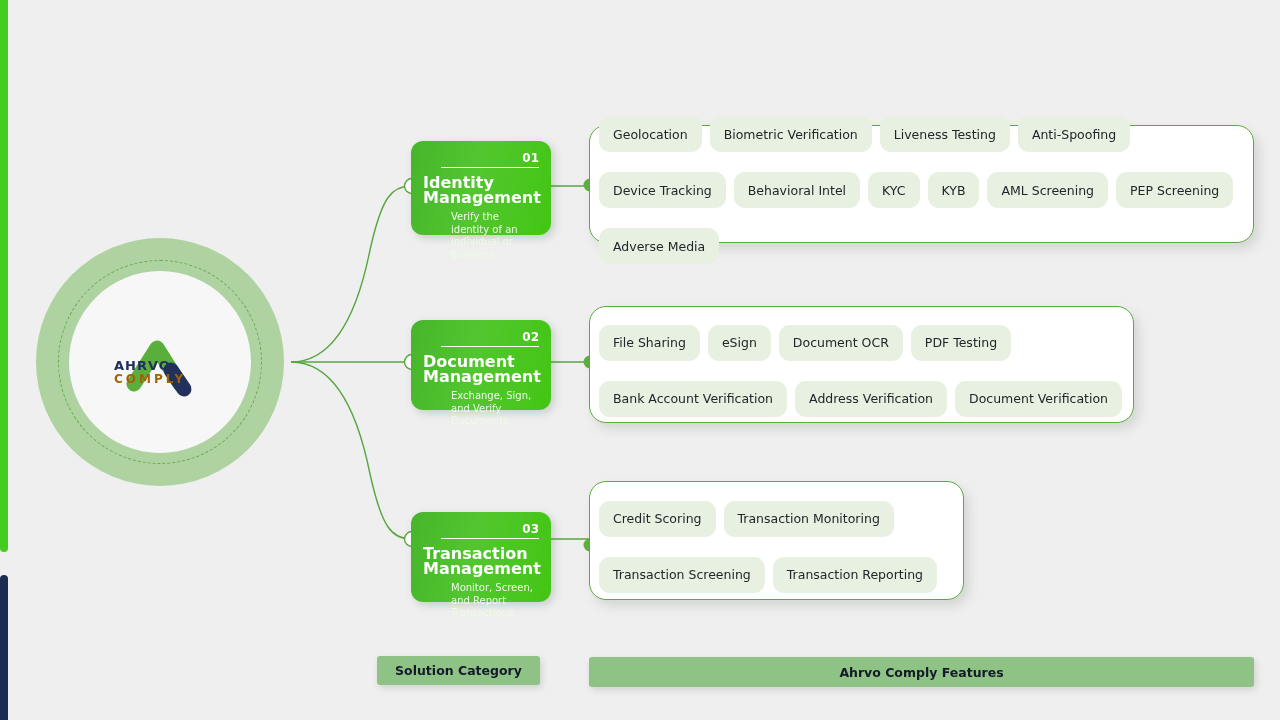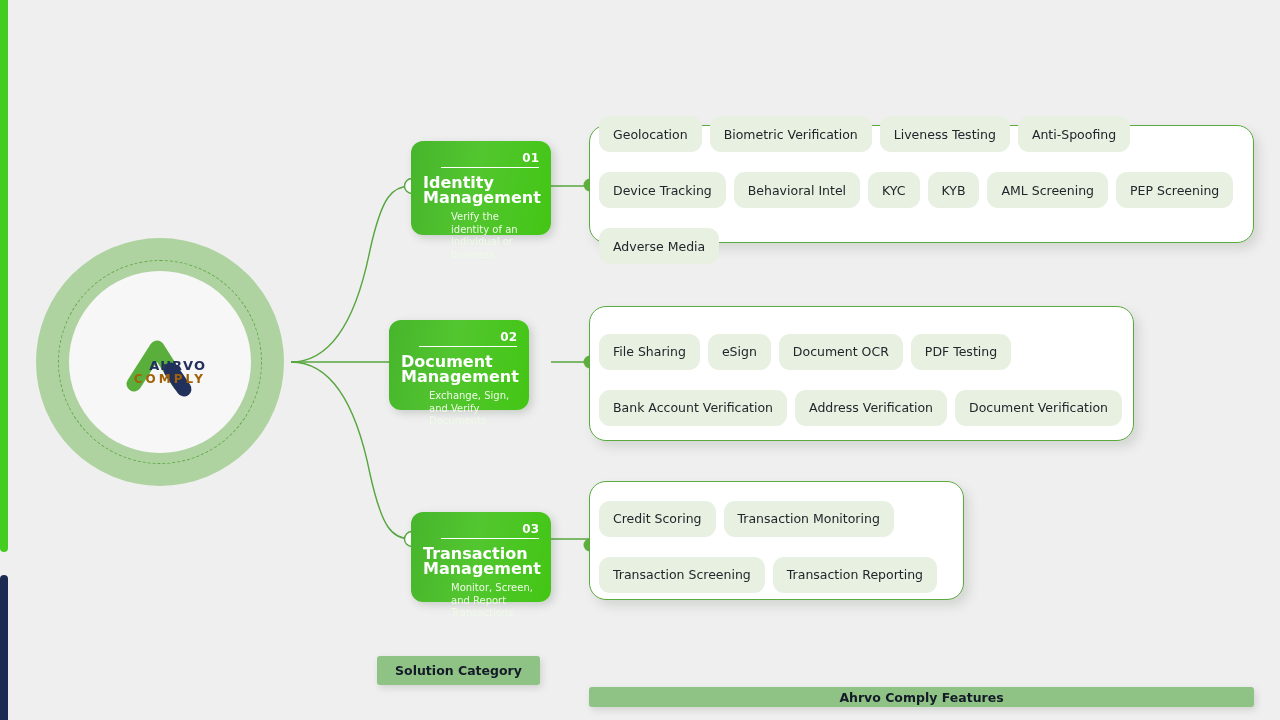--- a/index.html
+++ b/index.html
@@ -18,63 +18,63 @@
 
   
   #hub{position:absolute;left:36px;top:238px;width:248px;height:248px;}
   #hub-ring{position:absolute;inset:0;border-radius:50%;background:#aed3a0;}
   #hub-dash{position:absolute;left:22px;top:22px;width:204px;height:204px;
     border-radius:50%;border:1.5px dashed #63a94c;box-sizing:border-box;}
   #hub-inner{position:absolute;left:33px;top:33px;width:182px;height:182px;
     border-radius:50%;background:#f7f7f7;}
   #logo{position:absolute;left:50%;top:50%;transform:translate(-50%,-50%);
     width:92px;height:80px;}
-  .logo-word{position:absolute;left:0;width:92px;text-align:right;
+  .logo-word{position:absolute;left:0;width:92px;text-align:left;
     font-weight:bold;letter-spacing:1px;}
   #logo-ahrvo{top:36px;font-size:13px;color:#22305c;}
   #logo-comply{top:50px;font-size:12px;color:#a16207;letter-spacing:3px;}
 
   
   #wires{position:absolute;left:0;top:0;width:1280px;height:720px;pointer-events:none;}
 
   
   .cat-card{position:absolute;width:140px;border-radius:12px;
     background:linear-gradient(100deg,#47b52c 0%,#52c62f 45%,#43c614 100%);
     box-shadow:3px 3px 9px rgba(60,80,60,.22);
     color:#fff;box-sizing:border-box;padding:10px 12px 12px 12px;}
   .cat-num{text-align:right;font-size:12px;font-weight:bold;line-height:14px;}
   .cat-rule{height:0;border-top:1.5px solid #ffffff;margin:2px 0 7px 18px;}
   .cat-title{font-size:16px;font-weight:bold;line-height:15px;}
   .cat-desc{font-size:10px;line-height:12.5px;margin-top:6px;color:#eefbe6;margin-left:28px;}
 
   #card1{left:411px;top:141px;height:94px;}
-  #card2{left:389px;top:320px;height:90px;}
+  #card2{left:411px;top:320px;height:90px;}
   #card3{left:411px;top:512px;height:90px;}
 
   
   .panel{position:absolute;background:#ffffff;border:1.3px solid #5aab3e;
     border-radius:17px;box-shadow:5px 6px 11px rgba(70,90,70,.16);
     box-sizing:border-box;padding:10px 9px;
     display:flex;flex-wrap:wrap;align-content:center;gap:8px 8px;}
   #panel1{left:589px;top:125px;width:665px;height:118px;}
-  #panel2{left:589px;top:306px;width:545px;height:135px;}
+  #panel2{left:589px;top:306px;width:545px;height:117px;}
   #panel3{left:589px;top:481px;width:375px;height:119px;}
 
   .pill{background:#e7f0e1;border-radius:11px;
     font-size:12.5px;color:#21262b;
     display:flex;align-items:center;justify-content:center;
     height:36px;padding:0 14px;box-sizing:border-box;white-space:nowrap;margin-top:12px;}
 
   
   .legend{position:absolute;background:#8fc285;border-radius:3px;
     box-shadow:2px 3px 7px rgba(70,90,70,.18);
     display:flex;align-items:center;justify-content:center;
     font-size:12.5px;font-weight:bold;color:#141a28;}
   #legend1{left:377px;top:656px;width:163px;height:29px;}
-  #legend2{left:589px;top:687px;width:665px;height:20px;}
+  #legend2{left:589px;top:657px;width:665px;height:30px;}
 </style>
 </head>
 <body>
 
 <div id="stage">
 
   <div class="edge-bar" id="edge-green"></div>
   <div class="edge-bar" id="edge-navy"></div>
 
   <svg id="wires" viewBox="0 0 1280 720">

